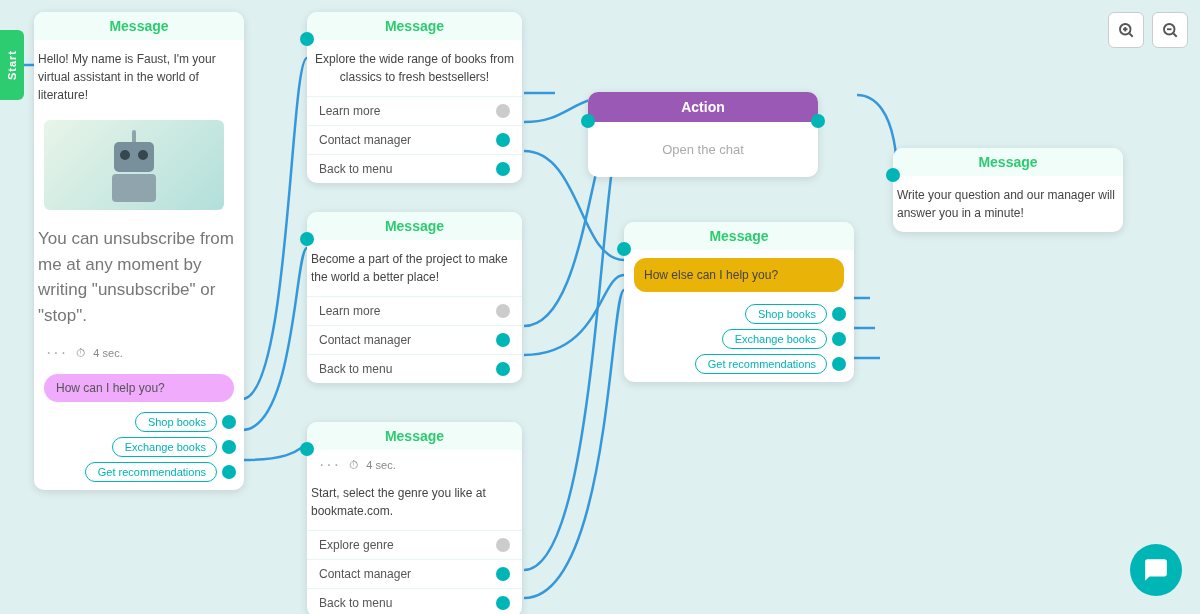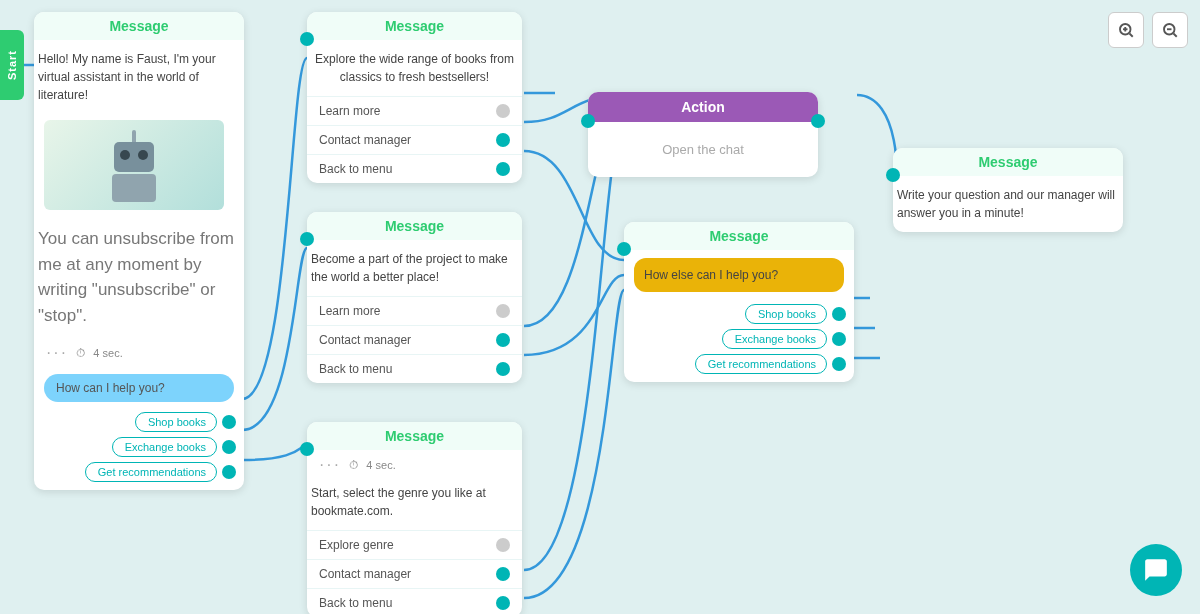--- a/index.html
+++ b/index.html
@@ -247,21 +247,21 @@
       width: 14px;
       height: 14px;
       background: #00b5b5;
       border-radius: 50%;
       position: absolute;
       z-index: 20;
     }
 
     
     .help-text {
-      background: #7dd3fc;
+      background: #f0abfc;
       border-radius: 16px;
       padding: 7px 12px;
       margin: 6px 10px;
       font-size: 12px;
       color: #555;
     }
 
     
     .pills-container {
       padding: 4px 8px 8px;

